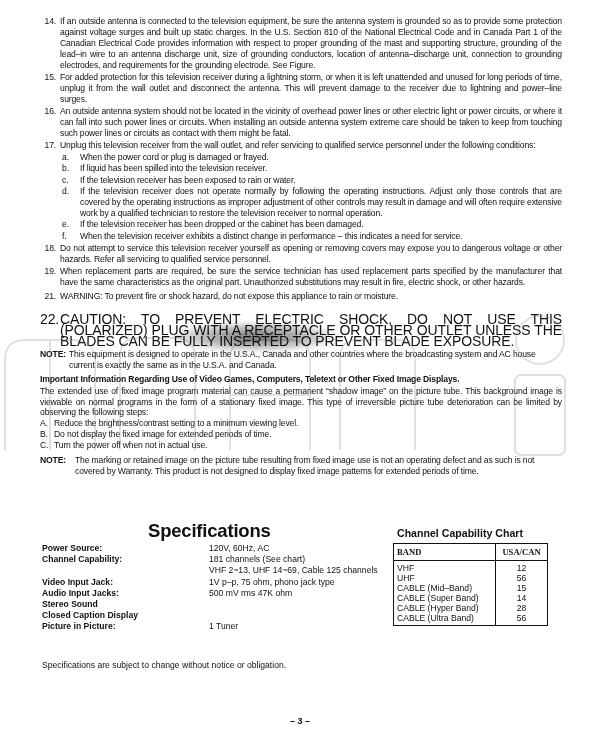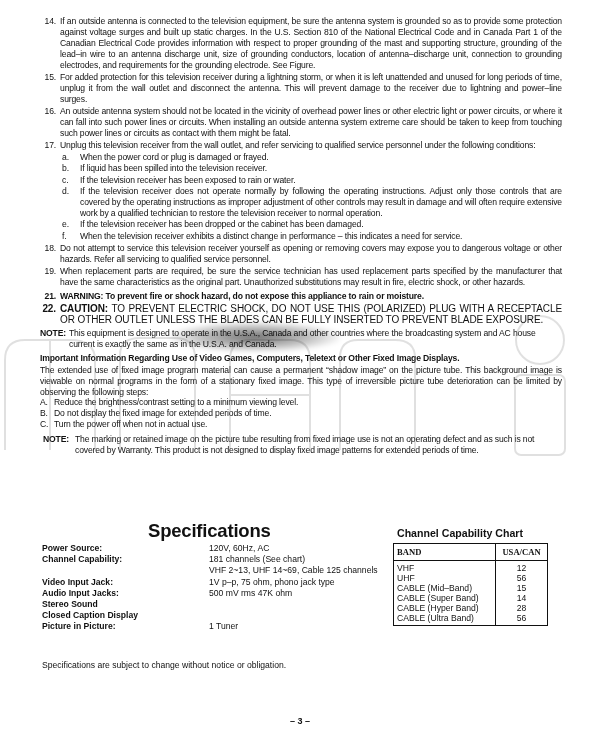--- a/index.html
+++ b/index.html
@@ -10,25 +10,25 @@
   .page { position: absolute; left: 0; top: 0; width: 600px; height: 734px; }
 
   
   .list { position: absolute; left: 40px; top: 16px; width: 522px; font-size: 8.6px; line-height: 10.9px; letter-spacing: -0.15px; }
   .item { display: flex; margin-bottom: 1.5px; text-align: justify; }
   .num { width: 16px; flex: 0 0 16px; text-align: right; padding-right: 4px; }
   .body { flex: 1; }
   .sub { display: flex; margin-top: 0.5px; }
   .sub .lt { width: 18px; flex: 0 0 18px; padding-left: 2px; }
   .sub .tx { flex: 1; }
-  .b { font-weight: bold; }
+  .b { font-weight: normal; }
   .upper { letter-spacing: -0.1px; }
 
   .note { display: flex; margin-top: 2px; }
-  .note .lab { font-weight: bold; flex: 0 0 auto; padding-right: 3px; text-align: center; }
+  .note .lab { font-weight: bold; flex: 0 0 auto; padding-right: 3px; }
   .note .tx { flex: 1; }
   .note.indent .lab { width: 32px; flex: 0 0 32px; }
 
   .imp-title { font-weight: bold; margin-top: 3px; }
   .para { margin-top: 1px; text-align: justify; }
   .step { display: flex; }
   .step .lt { width: 14px; flex: 0 0 14px; }
 
   
   .spec-title { position: absolute; left: 148px; top: 520px; font-size: 18.5px; font-weight: bold; letter-spacing: -0.2px; }
@@ -109,21 +109,21 @@
       <span class="body">Do not attempt to service this television receiver yourself as opening or removing covers may expose you to dangerous voltage or other hazards. Refer all servicing to qualified service personnel.</span>
     </div>
     <div class="item">
       <span class="num">19.</span>
       <span class="body">When replacement parts are required, be sure the service technician has used replacement parts specified by the manufacturer that have the same characteristics as the original part. Unauthorized substitutions may result in fire, electric shock, or other hazards.</span>
     </div>
     <div class="item b" style="margin-top:3px;">
       <span class="num">21.</span>
       <span class="body">WARNING: To prevent fire or shock hazard, do not expose this appliance to rain or moisture.</span>
     </div>
-    <div class="item upper" style="margin-top:2px; font-size:10px;">
+    <div class="item upper" style="margin-top:12px; font-size:14px;">
       <span class="num b">22.</span>
       <span class="body"><span class="b">CAUTION:</span> <span>TO PREVENT ELECTRIC SHOCK, DO NOT USE THIS (POLARIZED) PLUG WITH A RECEPTACLE OR OTHER OUTLET UNLESS THE BLADES CAN BE FULLY INSERTED TO PREVENT BLADE EXPOSURE.</span></span>
     </div>
 
     <div class="note">
       <span class="lab">NOTE:</span>
       <span class="tx">This equipment is designed to operate in the U.S.A., Canada and other countries where the broadcasting system and AC house current is exactly the same as in the U.S.A. and Canada.</span>
     </div>
 
     <div class="imp-title">Important Information Regarding Use of Video Games, Computers, Teletext or Other Fixed Image Displays.</div>

